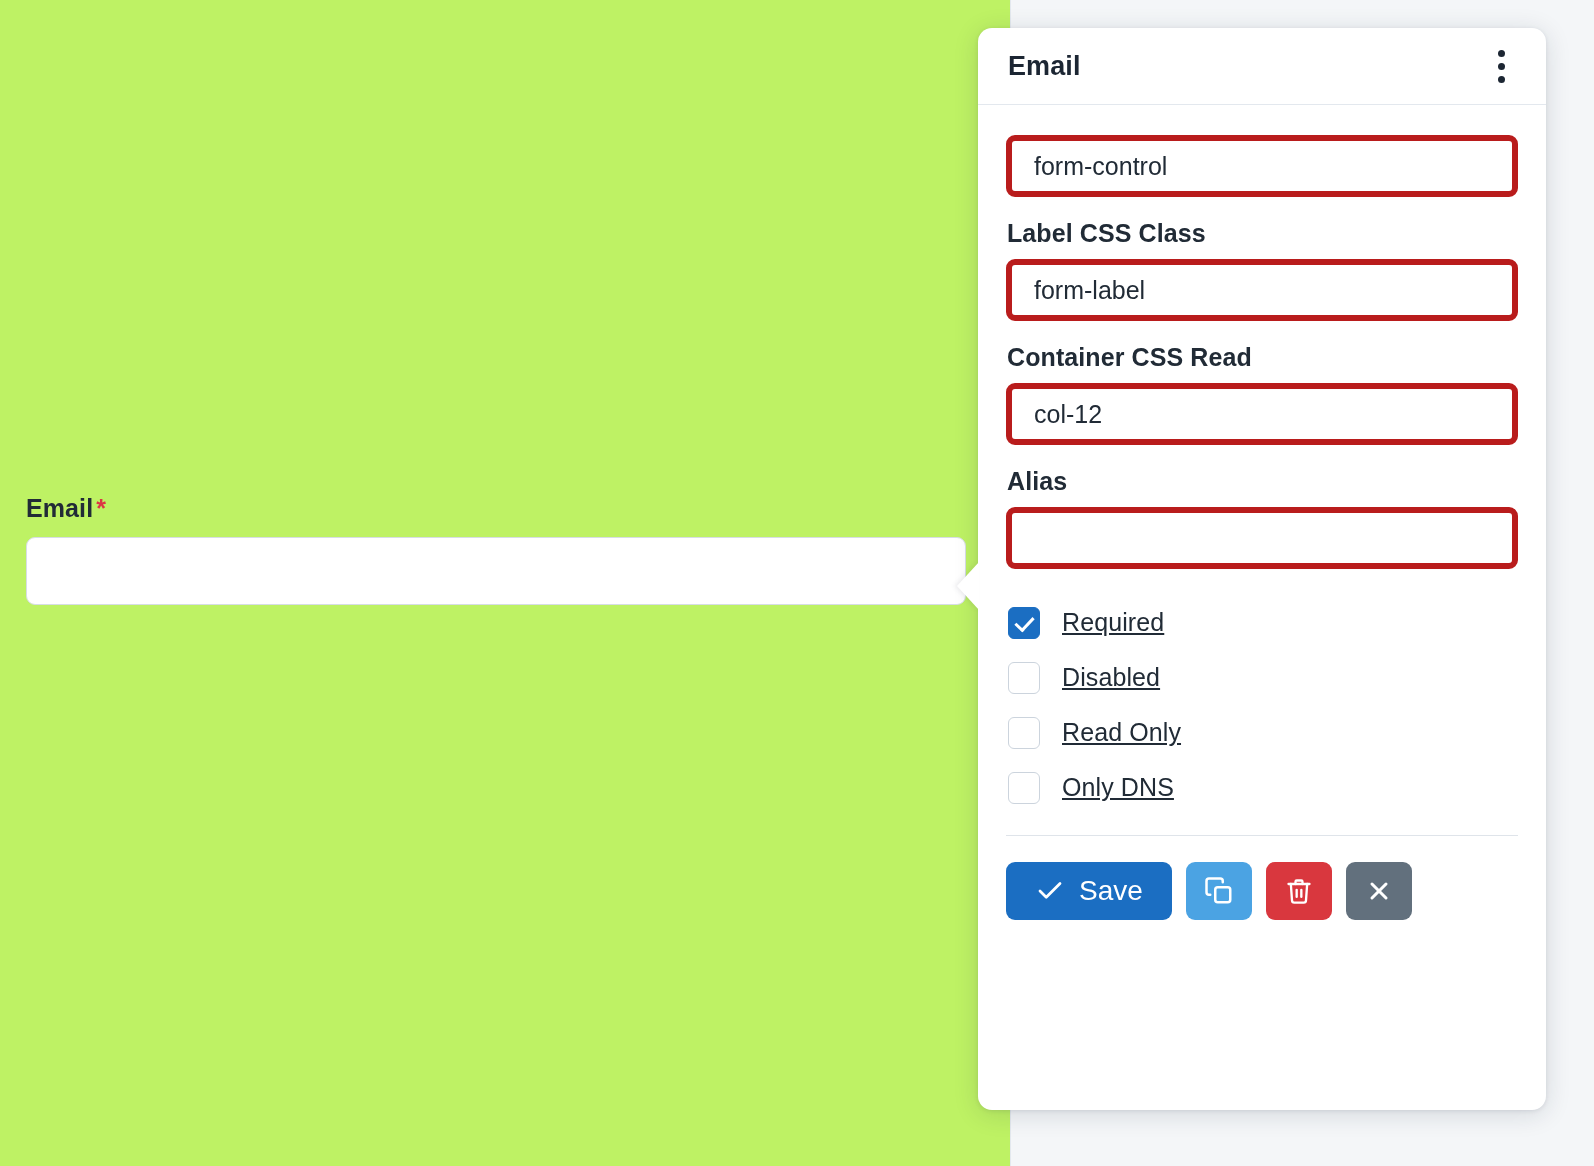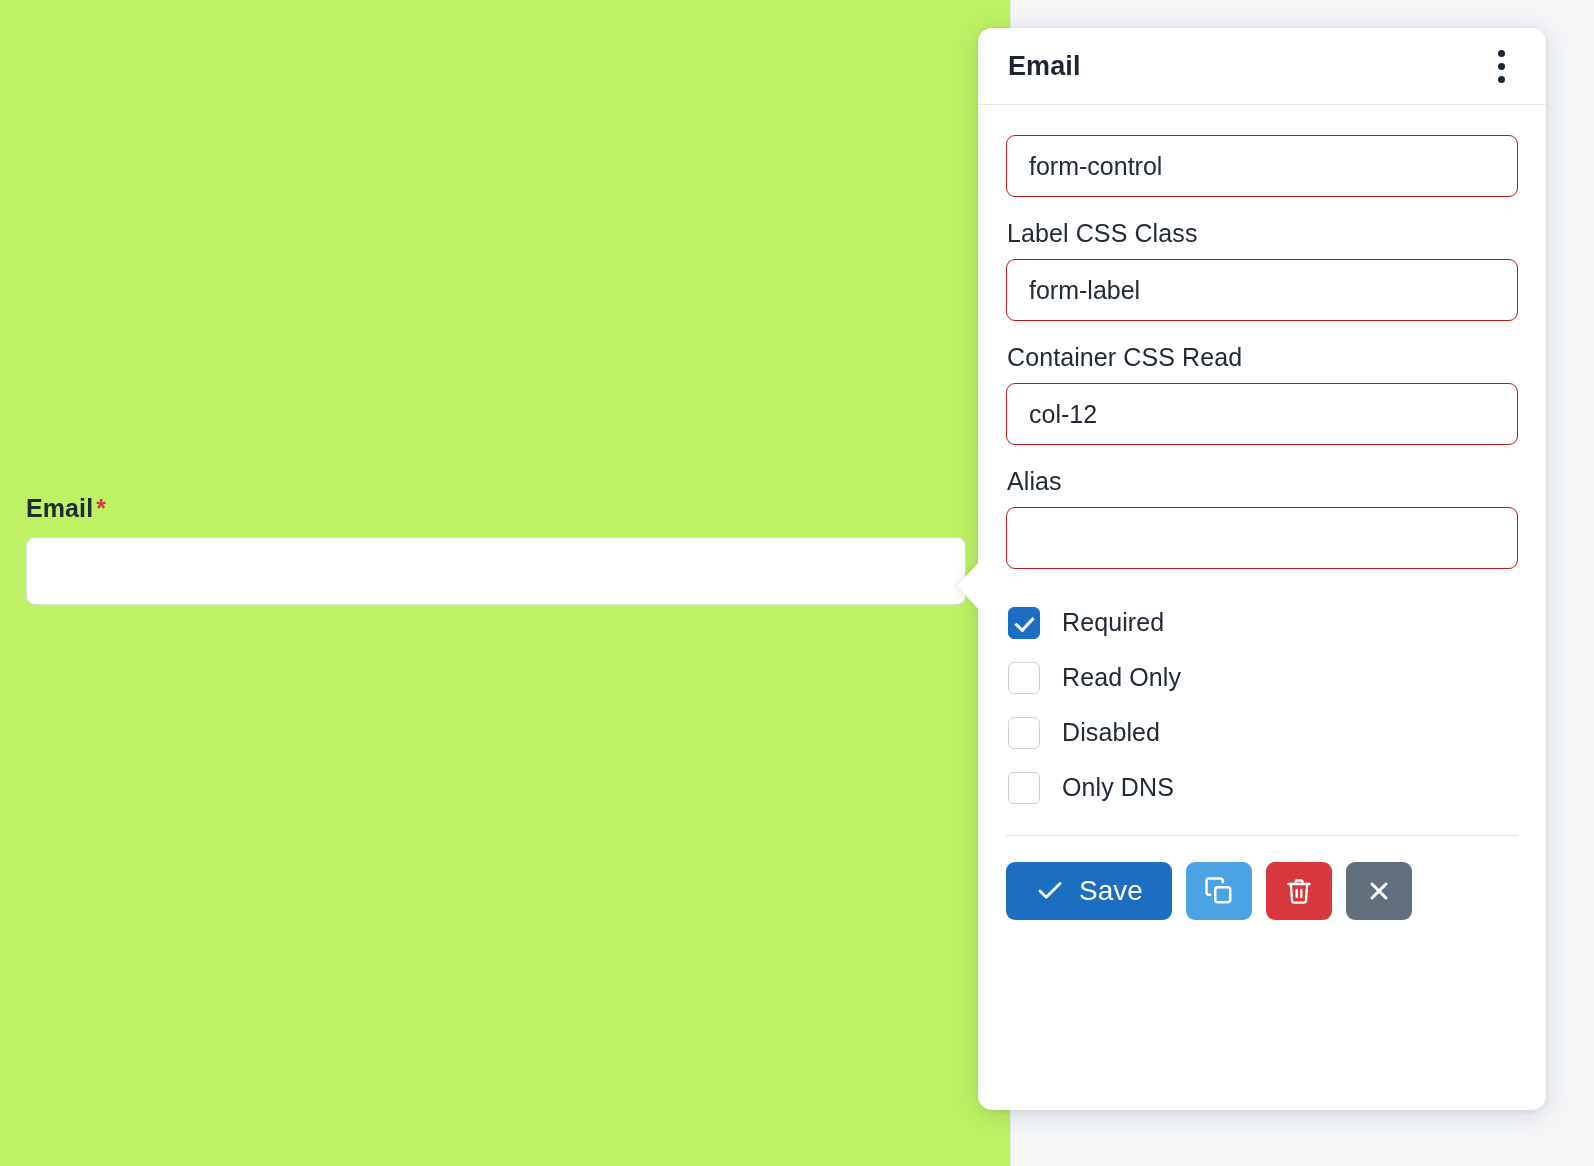--- a/index.html
+++ b/index.html
@@ -130,45 +130,45 @@
     border-radius: 50%;
     background: #1c2633;
   }
 
   .popover-body {
     padding: 30px 28px 0 28px;
   }
 
   .p-label {
     font-size: 25px;
-    font-weight: 400;
+    font-weight: 700;
     color: #212b36;
     letter-spacing: 0.1px;
     display: block;
     margin: 0 0 11px 1px;
   }
   .p-input {
     display: block;
     width: 100%;
     height: 62px;
     box-sizing: border-box;
-    border: 1px solid #b91c1c;
+    border: 6px solid #b91c1c;
     border-radius: 9px;
     background: #ffffff;
     font-family: "Liberation Sans", sans-serif;
     font-size: 25px;
     color: #212b36;
     padding: 0 22px;
     outline: none;
     margin-bottom: 22px;
   }
   .p-input.last { margin-bottom: 26px; }
 
   
-  .check-list { margin: 0 0 0 2px; }
+  .check-list { margin: 0 0 0 2px; text-decoration: underline; }
   .check-row {
     display: flex;
     align-items: center;
     height: 55px;
     cursor: pointer;
   }
   .cbox {
     width: 32px;
     height: 32px;
     border-radius: 6px;
@@ -276,25 +276,25 @@
     <label class="p-label">Alias</label>
     <input class="p-input last" type="text" value="" style="">
 
     <div class="check-list">
       <div class="check-row">
         <span class="cbox checked"></span>
         <span class="check-label">Required</span>
       </div>
       <div class="check-row">
         <span class="cbox"></span>
-        <span class="check-label">Read Only</span>
+        <span class="check-label">Disabled</span>
       </div>
       <div class="check-row">
         <span class="cbox"></span>
-        <span class="check-label">Disabled</span>
+        <span class="check-label">Read Only</span>
       </div>
       <div class="check-row">
         <span class="cbox"></span>
         <span class="check-label">Only DNS</span>
       </div>
     </div>
 
     <hr class="divider">
 
     <div class="btn-row">

